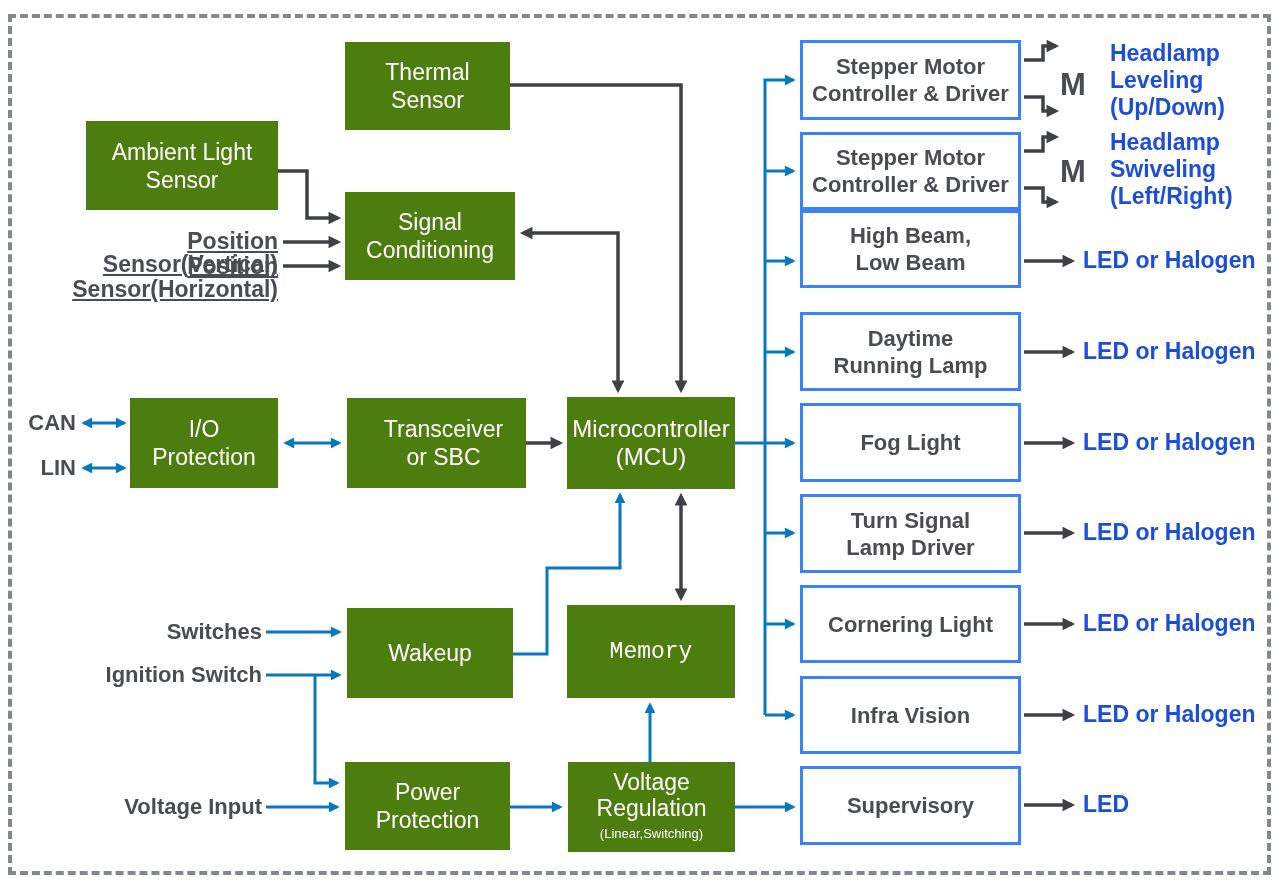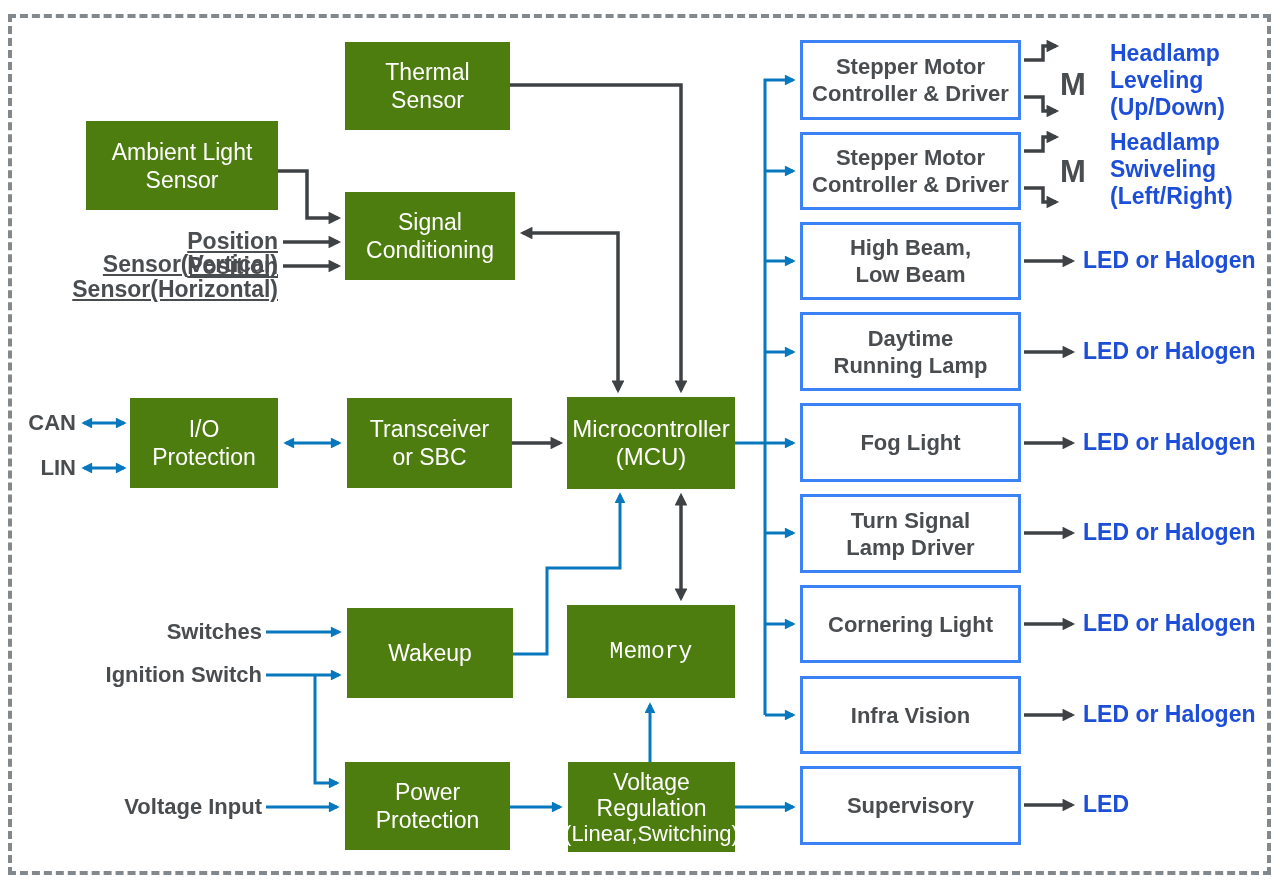--- a/index.html
+++ b/index.html
@@ -28,21 +28,21 @@
   }
   .lbl.small{font-size:23px;line-height:23px;text-decoration:underline;}
   .out{
     position:absolute;color:#1d4ed8;font-weight:600;font-size:23px;line-height:27px;
     text-align:left;
   }
   .m{
     position:absolute;color:#4A4D50;font-weight:700;font-size:31px;line-height:31px;
   }
   .vr-main{display:block;}
-  .vr-sub{display:block;font-size:22px;line-height:22px;margin-top:2px;}
+  .vr-sub{display:block;font-size:13px;line-height:22px;margin-top:2px;}
   [data-bind]{white-space:pre-line;}
 </style>
 </head>
 <body>
 
 <div class="stage">
 
   <div class="frame"></div>
 
   <svg class="wires" viewBox="0 0 1280 892">
@@ -109,21 +109,21 @@
 Sensor</span>
     </div>
   <div class="bbox" style="left:345px;top:192px;width:170px;height:88px;">
       <span data-bind="blocks.signal_conditioning">Signal
 Conditioning</span>
     </div>
   <div class="bbox" style="left:130px;top:398px;width:148px;height:90px;">
       <span data-bind="blocks.io_protection">I/O
 Protection</span>
     </div>
-  <div class="bbox" style="left:347px;top:398px;width:165px;height:90px;">
+  <div class="bbox" style="left:347px;top:398px;width:165px;height:90px;padding-left:14px;">
       <span data-bind="blocks.transceiver_or_sbc">Transceiver
 or SBC</span>
     </div>
   <div class="bbox" style="left:567px;top:397px;width:168px;height:92px;font-size:24px;">
       <span data-bind="blocks.microcontroller">Microcontroller
 (MCU)</span>
     </div>
   <div class="bbox" style="left:347px;top:608px;width:166px;height:90px;">
       <span data-bind="blocks.wakeup">Wakeup</span>
     </div>
@@ -141,21 +141,21 @@
   </div>
 
   <div class="obox" style="left:800px;top:40px;width:221px;height:80px;">
       <span data-bind="right_column.boxes.0.label">Stepper Motor
 Controller &amp; Driver</span>
     </div>
   <div class="obox" style="left:800px;top:132px;width:221px;height:78px;">
       <span data-bind="right_column.boxes.1.label">Stepper Motor
 Controller &amp; Driver</span>
     </div>
-  <div class="obox" style="left:800px;top:222px;width:221px;height:78px;">
+  <div class="obox" style="left:800px;top:210px;width:221px;height:78px;">
       <span data-bind="right_column.boxes.2.label">High Beam,
 Low Beam</span>
     </div>
   <div class="obox" style="left:800px;top:312px;width:221px;height:79px;">
       <span data-bind="right_column.boxes.3.label">Daytime
 Running Lamp</span>
     </div>
   <div class="obox" style="left:800px;top:403px;width:221px;height:79px;">
       <span data-bind="right_column.boxes.4.label">Fog Light</span>
     </div>

